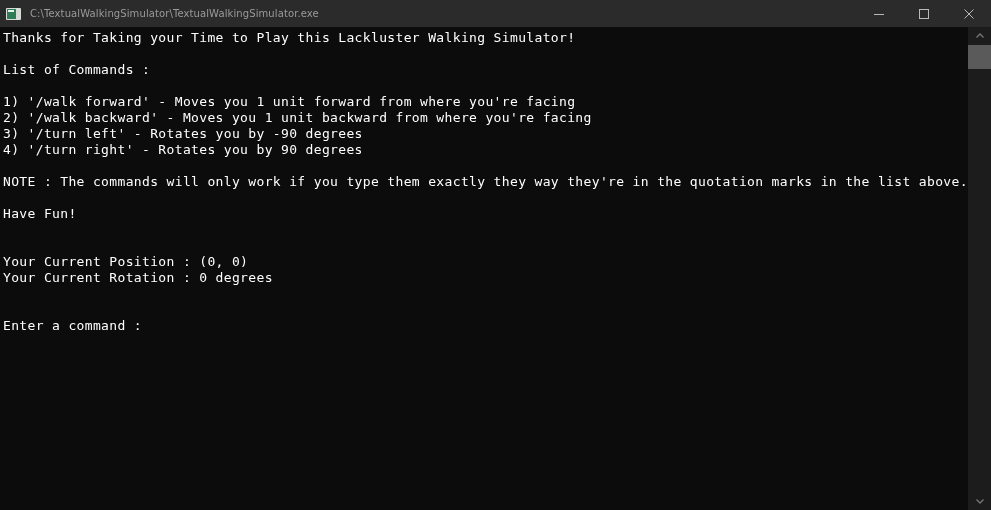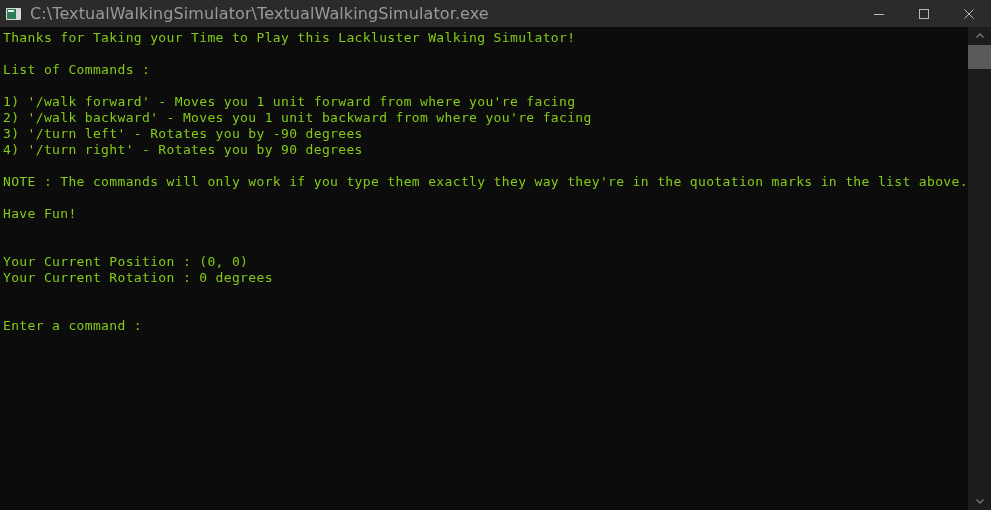--- a/index.html
+++ b/index.html
@@ -57,21 +57,21 @@
   }
   .title-icon .ic-inner2 {
     position: absolute;
     left: 2px; top: 4px;
     width: 6px; height: 2px;
     background: #e8f3ec;
   }
   .title-text {
     color: #9a9a9a;
     font-family: "DejaVu Sans", sans-serif;
-    font-size: 16px;
+    font-size: 10px;
     letter-spacing: 0.1px;
     white-space: nowrap;
   }
   .win-controls {
     position: absolute;
     right: 0;
     top: 0;
     height: 27px;
     display: flex;
   }
@@ -105,21 +105,21 @@
     font-size: 13px;
     line-height: 16px;
     white-space: pre;
     padding: 3px 0 0 3px;
     overflow: hidden;
     letter-spacing: 0.35px;
   }
   .console .line {
     height: 16px;
     white-space: pre;
-    color: #84cc16;
+    color: #ffffff;
   }
   .console .line.blank { color: transparent; }
 
   
   .scrollbar {
     width: 23px;
     min-width: 23px;
     background: #1c1c1c;
     position: relative;
     display: flex;

